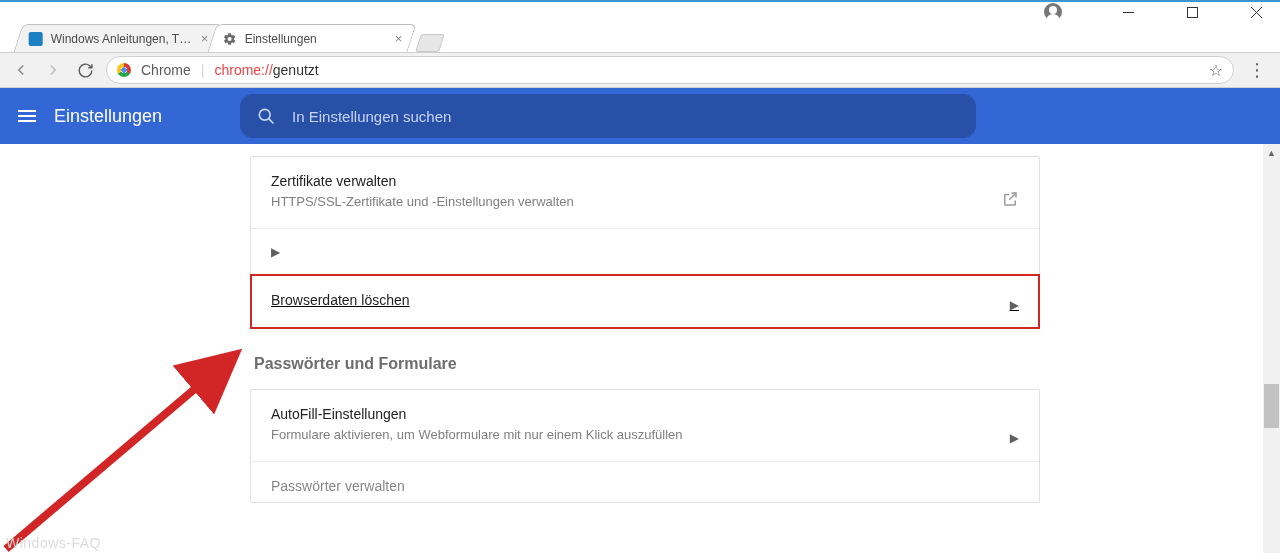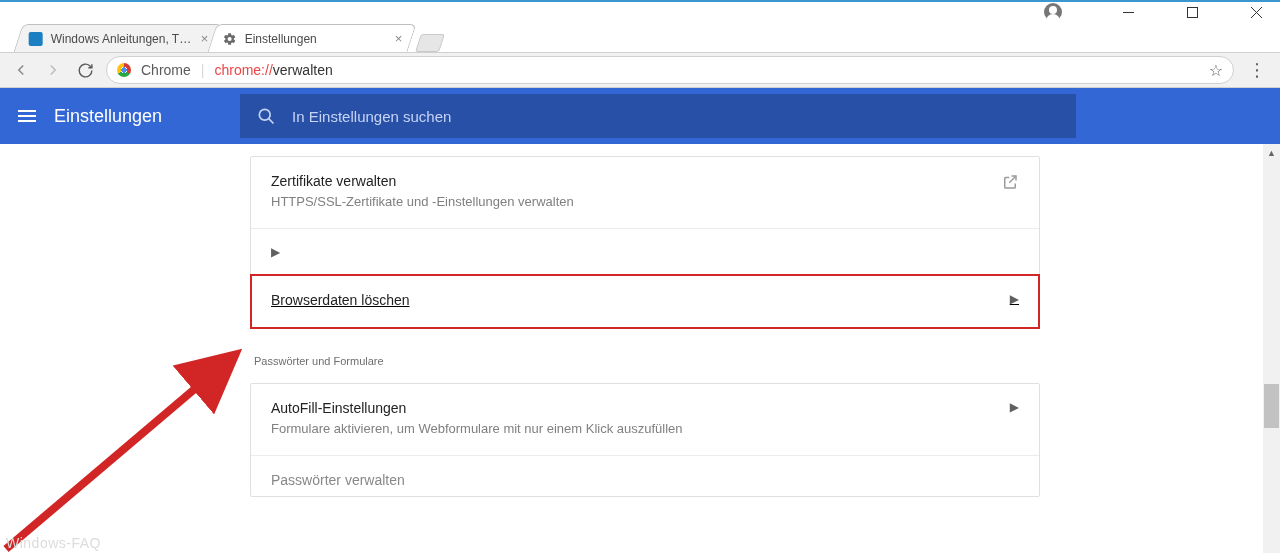--- a/index.html
+++ b/index.html
@@ -32,42 +32,42 @@
   .omnibox .chrome-icon { width:14px; height:14px; border-radius:50%; background: radial-gradient(circle at 50% 50%, #4d8fe9 0 28%, #fff 28% 34%, transparent 34%), conic-gradient(#d83b34 0 120deg,#27a744 120deg 240deg,#fec20f 240deg 360deg); }
   .omnibox .scheme { color:#ef4444; }
   .omnibox .star { margin-left:auto; color:#5a5a5a; font-size:16px; }
   .kebab { color:#5a5a5a; font-size:18px; padding:0 4px; }
 
   
   .settings-header { height: 56px; background:#3367d6; display:flex; align-items:center; padding:0 18px; color:#fff; gap:18px; }
   .hamburger { display:flex; flex-direction:column; gap:3px; }
   .hamburger span { display:block; width:18px; height:2px; background:#fff; }
   .settings-title { font-size:18px; font-weight:400; }
-  .settings-search { margin-left:60px; width:836px; height:44px; background:#2850a7; display:flex; align-items:center; padding:0 16px; gap:16px; color:#c6d4f6; font-size:15px; }
+  .settings-search { margin-left:60px; width:736px; height:44px; background:#2850a7; display:flex; align-items:center; padding:0 16px; gap:16px; color:#c6d4f6; font-size:15px;border-radius:13px; }
   .settings-search svg { flex:none; }
 
   
   .content-wrap { position:relative; height: calc(553px - 22px - 30px - 36px - 56px); background:#fff; }
   .scrolltrack { position:absolute; right:0; top:0; width:17px; height:100%; background:#f1f1f1; }
   .scrollthumb { position:absolute; right:1px; width:15px; height:44px; background:#c2c2c2; top:240px; }
   .scrollarrow { position:absolute; right:0; top:0; width:17px; height:17px; display:flex; align-items:center; justify-content:center; color:#666; font-size:9px; }
 
   .settings-body { position:absolute; left:250px; top:0; width:790px; }
 
   .card { background:#fff; border:1px solid #e0e0e0; border-radius:2px; margin-bottom: 26px; box-shadow: 0 0 0 rgba(0,0,0,0); }
-  .row { display:flex; align-items:flex-start; padding:16px 20px; border-top:1px solid #ececec; }
+  .row { display:flex; align-items:flex-end; padding:16px 20px; border-top:1px solid #ececec; }
   .row:first-child { border-top:none; }
   .row .txt { flex:1; }
   .row .title { font-size:14px; color:#222; margin-bottom:4px; }
   .row .sub { font-size:13px; color:#808080; line-height:1.45; }
   .row .chev { color:#606060; font-size:12px; }
   .row .ext-icon { color:#9b9b9b; }
   .row.highlighted { outline: 2px solid #d22626; outline-offset:-1px;text-decoration:underline; }
 
-  .section-hdr { font-size:11px; color:#6e6e6e; font-weight:400; padding: 0 0 16px 4px; }
+  .section-hdr { font-size:16px; color:#6e6e6e; font-weight:700; padding: 0 0 16px 4px; }
 
   
   .arrow-annot { position:absolute; left:-2px; bottom:-2px; width:260px; height:230px; pointer-events:none; }
 
   .watermark { position:absolute; left:6px; bottom:2px; font-size:14px; color:#dcdcdc; letter-spacing:0.5px; }
 </style>
 </head>
 <body>
 
 <div class="titlebar">
@@ -124,21 +124,21 @@
   <div class="navbtn enabled">
     <svg width="17" height="17" viewBox="0 0 24 24" fill="none" stroke="#5a5a5a" stroke-width="2">
         <path d="M21 12a9 9 0 1 1-3.1-6.8L21 8"></path>
         <polyline points="21 3 21 8 16 8"></polyline>
       </svg>
   </div>
   <div class="omnibox">
     <span class="chrome-icon"></span>
     <span style="color:#5a5a5a;">Chrome</span>
     <span style="color:#d7d7d7;">|</span>
-    <span><span class="scheme">chrome://</span><span>verwalten</span></span>
+    <span><span class="scheme">chrome://</span><span>genutzt</span></span>
     <span class="star">☆</span>
   </div>
   <div class="kebab">⋮</div>
 </div>
 
 <div class="settings-header">
   <div class="hamburger">
       <span></span>
       <span></span>
       <span></span>

